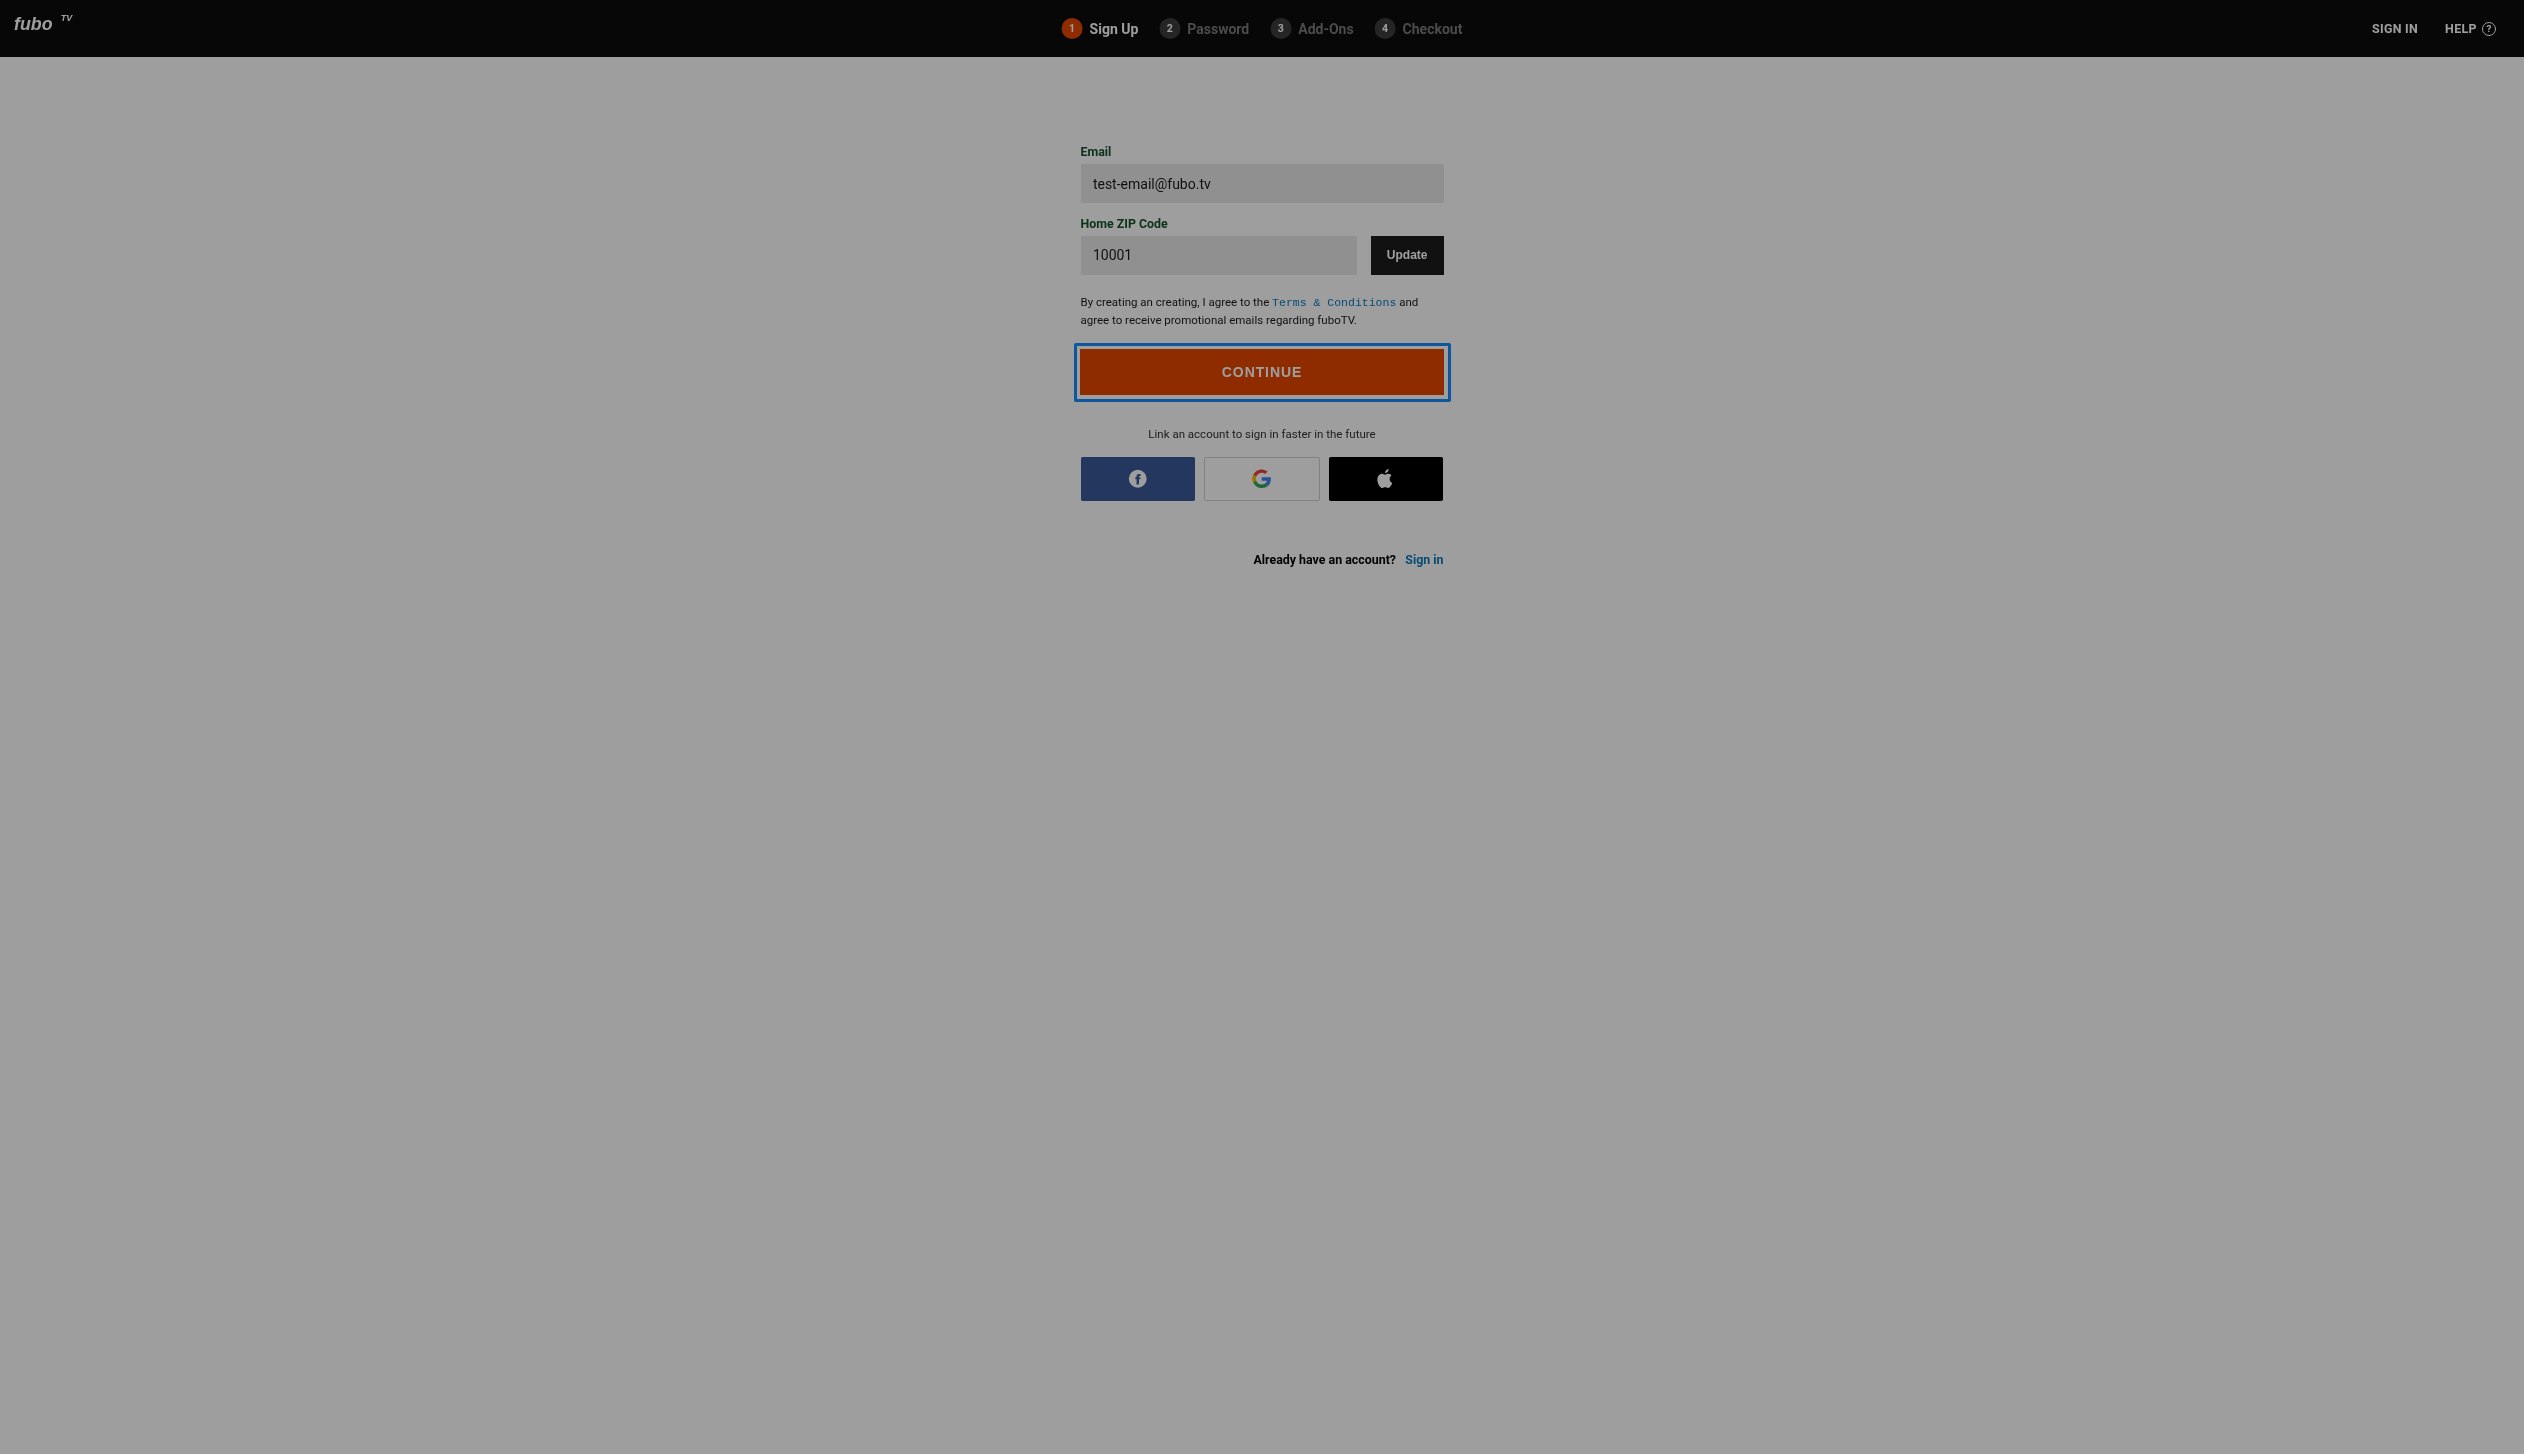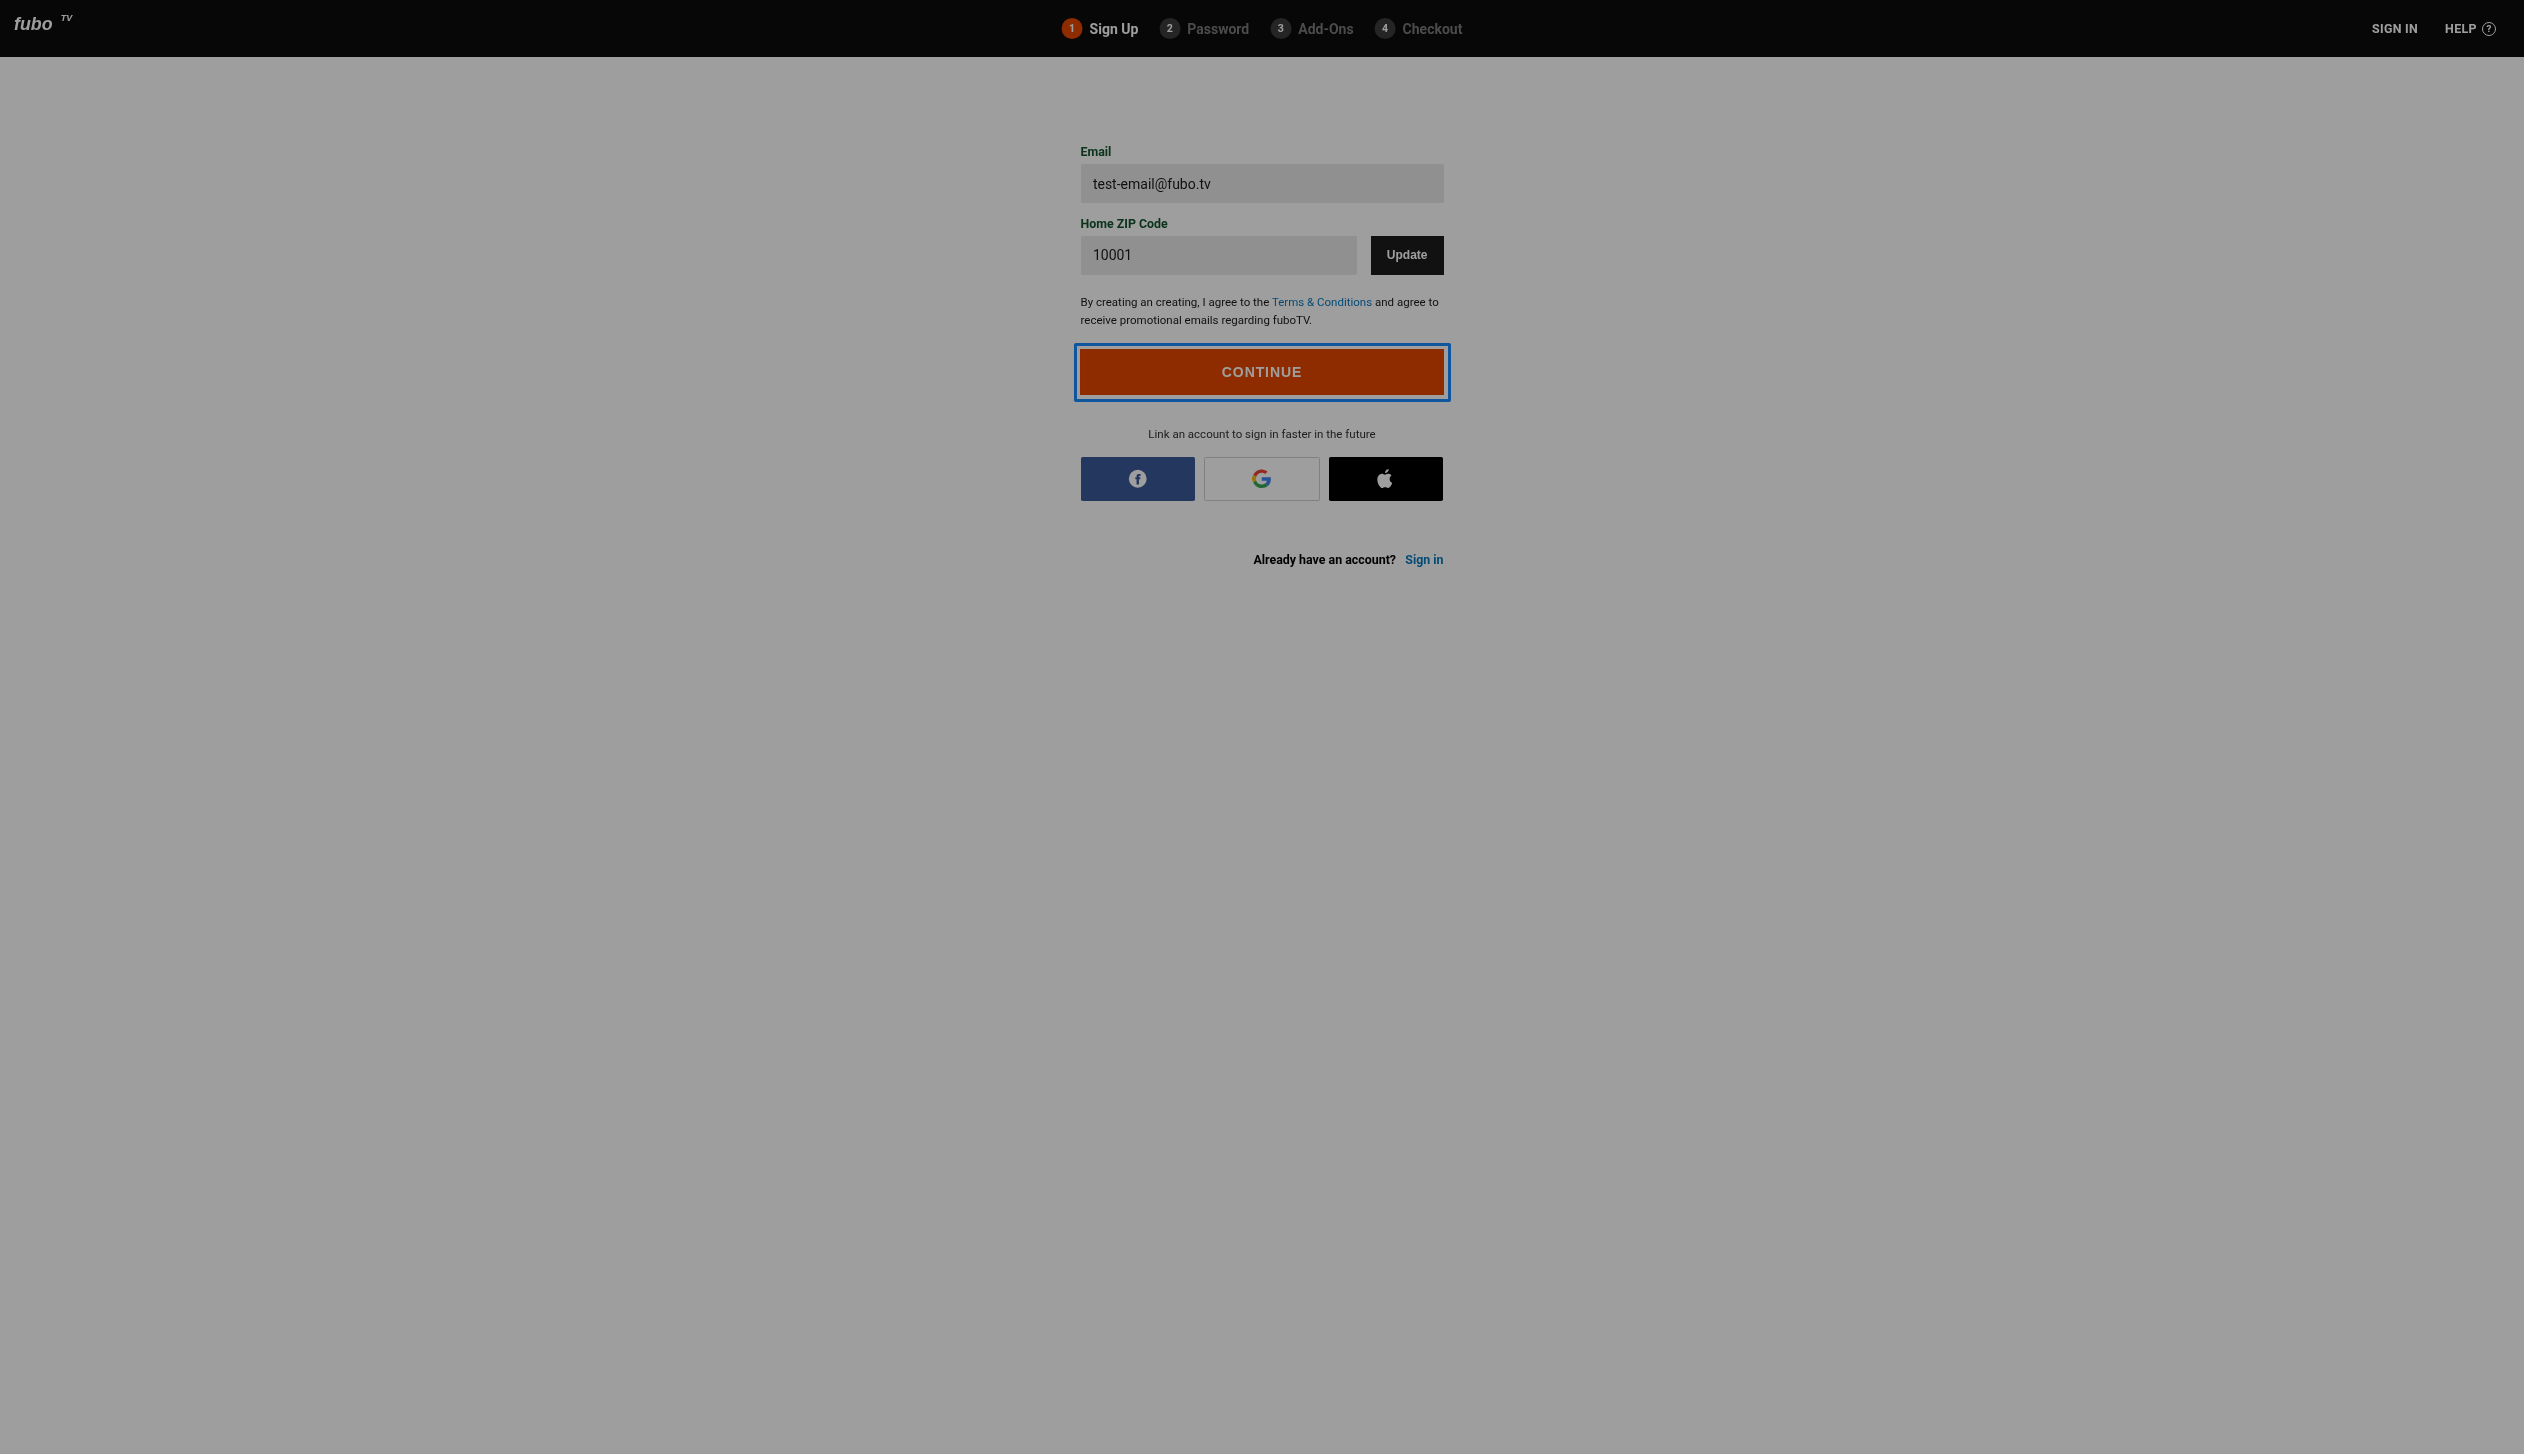--- a/index.html
+++ b/index.html
@@ -115,21 +115,21 @@
       font-size: 12px;
       font-weight: 700;
       cursor: pointer;
     }
     .terms {
       font-size: 11.5px;
       color: #1a1a1a;
       line-height: 1.5;
       margin: 19.5px 0 14px;
     }
-    .terms a { color: #0a7abf; text-decoration: none; }
+    .terms a { color: #0a7abf; text-decoration: none; font-family: Liberation Mono, monospace; }
 
     .continue-wrapper {
       border: 3.5px solid #1a8cff;
       border-radius: 1.8px;
       padding: 3.5px;
       margin: 0 -7px;
     }
     .continue-btn {
       width: 100%;
       height: 46px;

